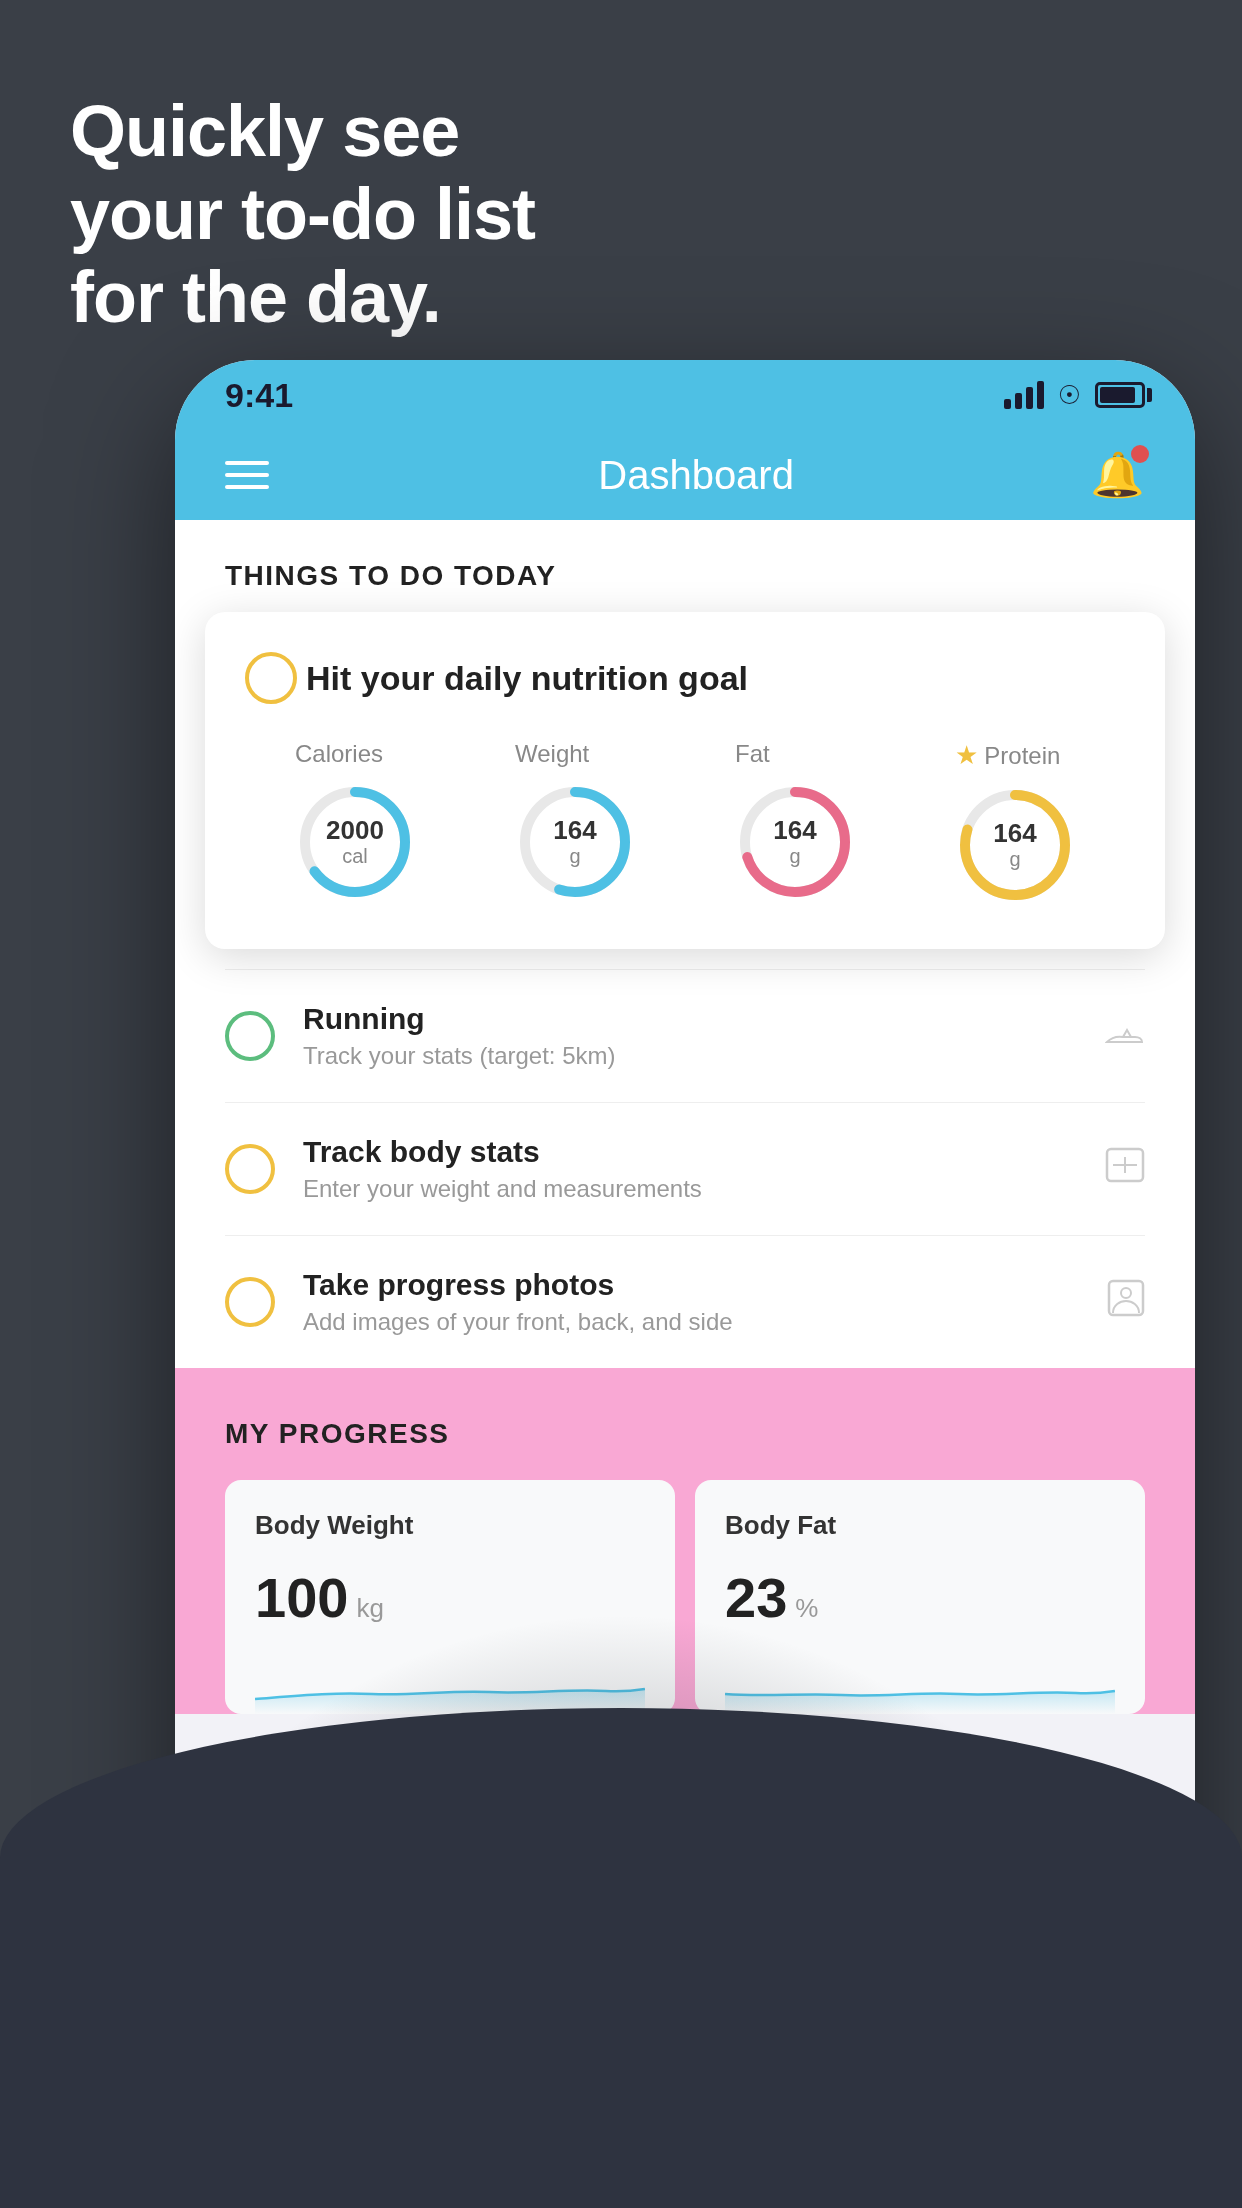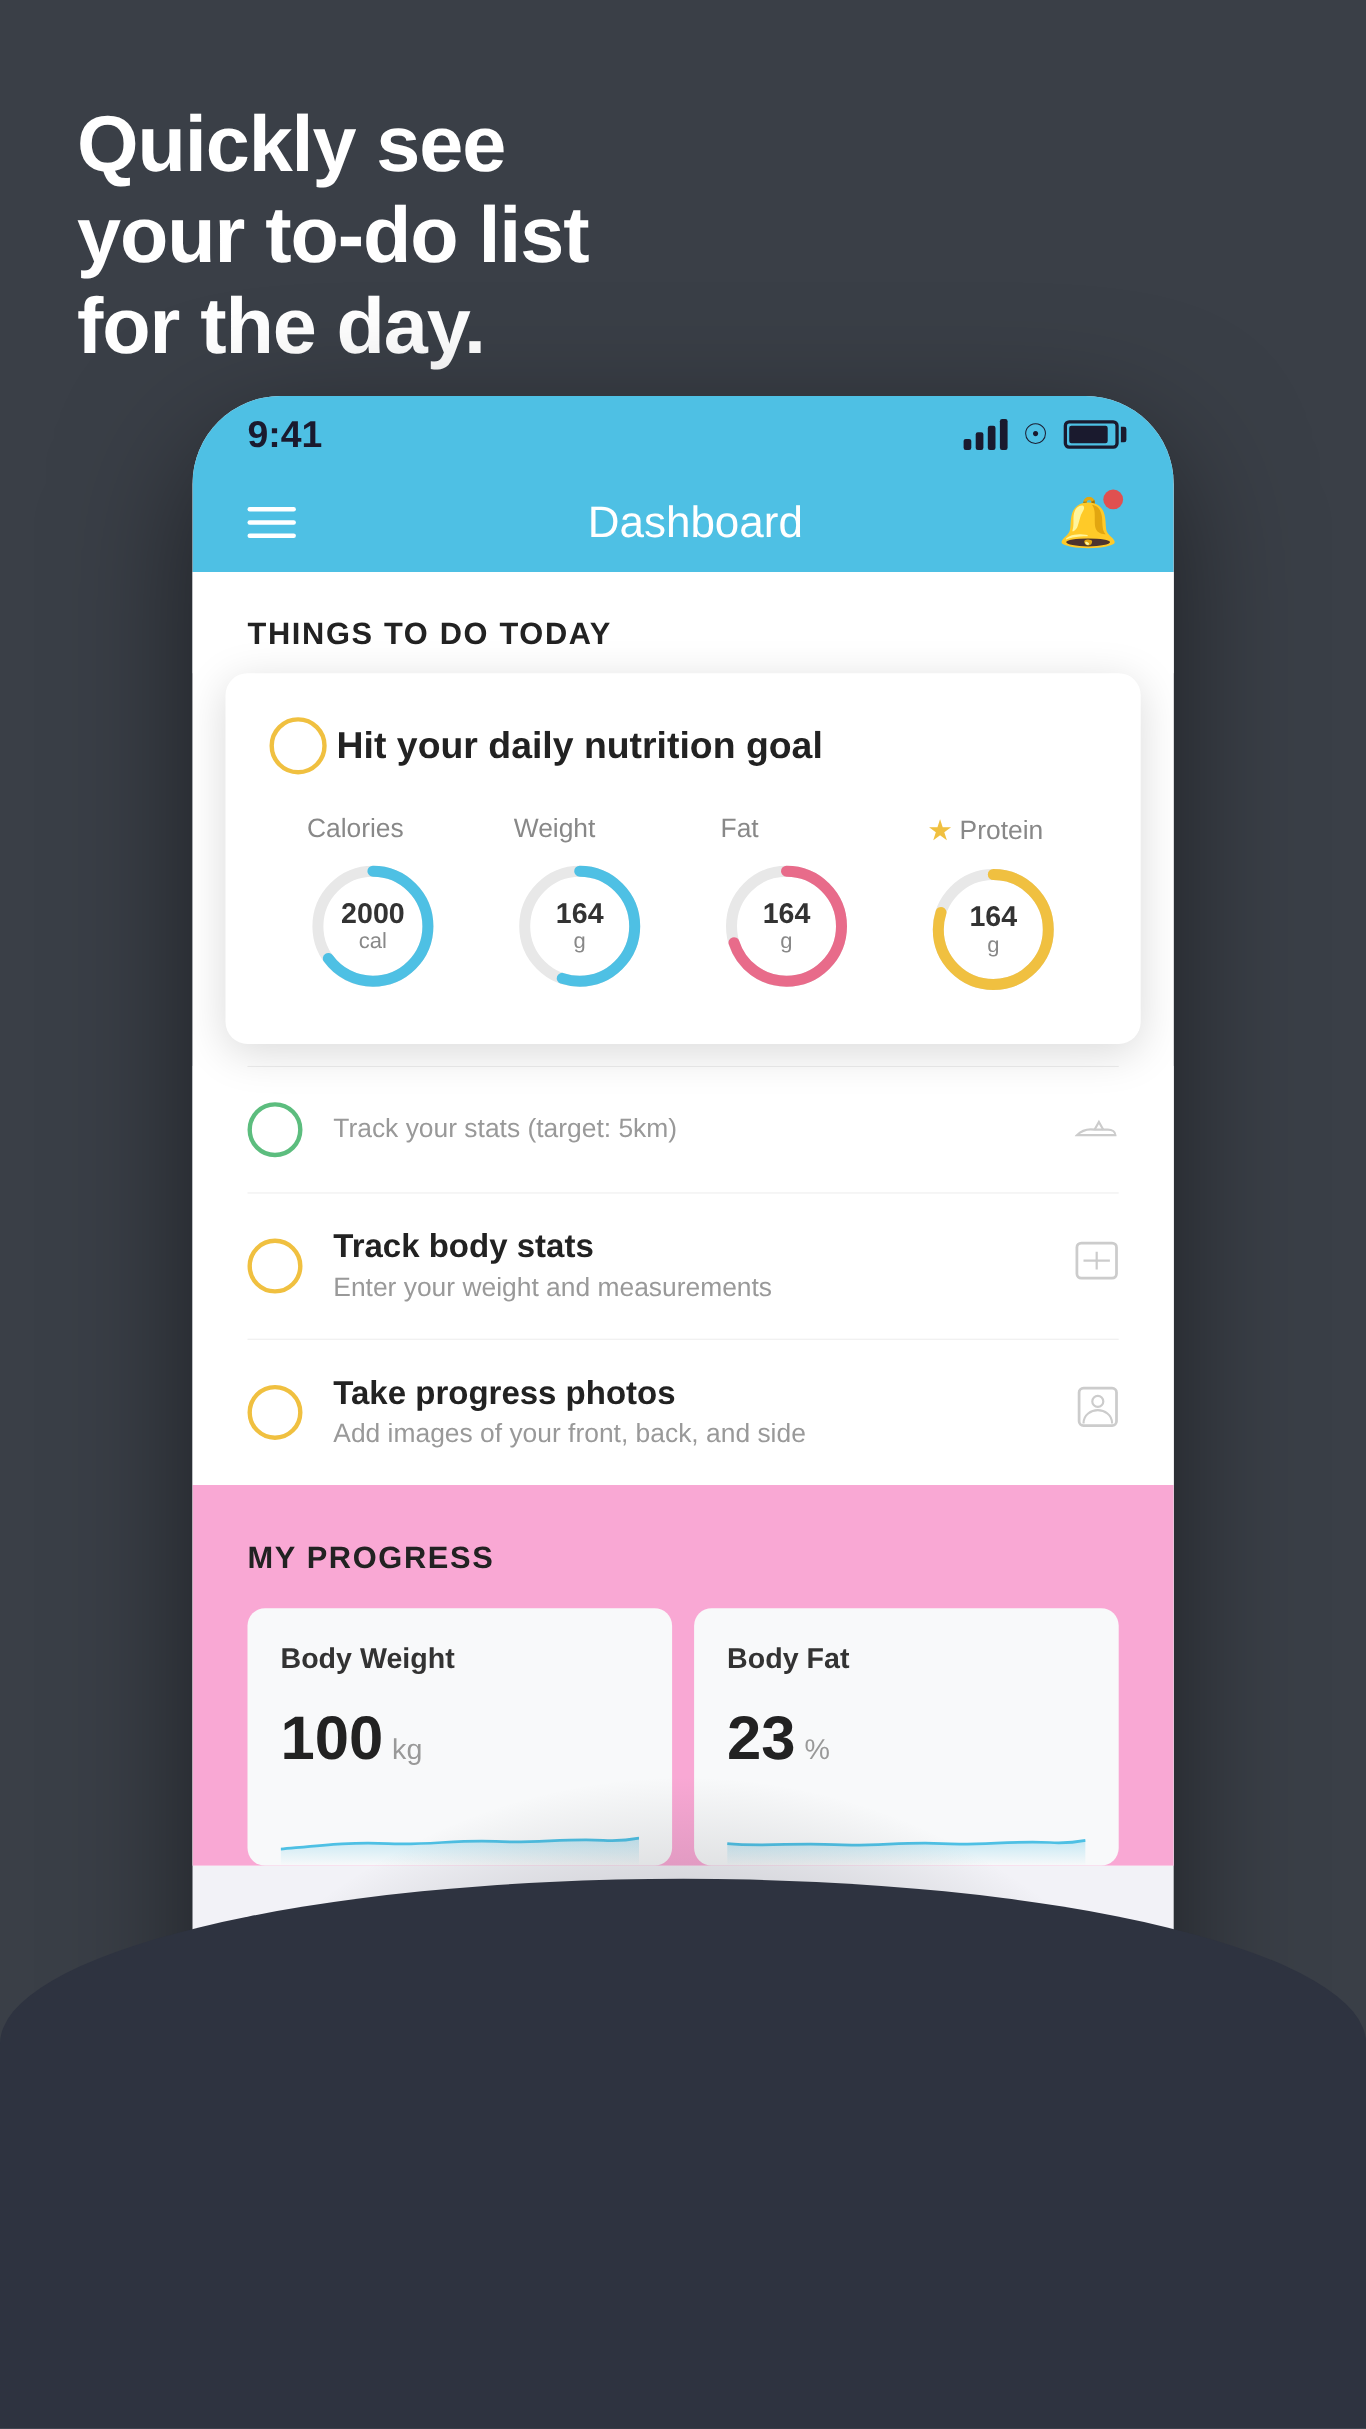--- a/index.html
+++ b/index.html
@@ -35,21 +35,21 @@
       font-weight: 800;
       line-height: 1.15;
       letter-spacing: -1px;
     }
 
     
     .phone-frame {
       position: absolute;
       top: 360px;
       left: 175px;
-      width: 892px;
+      width: 1020px;
       height: 1760px;
       background: #f2f2f7;
       border-radius: 80px;
       overflow: hidden;
       box-shadow: 0 40px 120px rgba(0,0,0,0.5);
     }
 
     
     .status-bar {
       background: #4ec0e4;
@@ -535,20 +535,21 @@
           </div>
         </div>
       </div>
     </div>
 
     <div class="todo-list">
 
       <div class="todo-item">
         <div class="todo-checkbox green"></div>
         <div class="todo-text">
+          <div class="todo-main">Running</div>
           <div class="todo-sub">Track your stats (target: 5km)</div>
         </div>
         <div class="todo-icon">
           <svg width="40" height="30" viewBox="0 0 40 30" fill="none">
             <path d="M2 22 C6 18 12 16 18 17 L30 17 C34 17 37 19 37 22 L2 22Z" stroke="#ccc" stroke-width="2" fill="none"></path>
             <path d="M18 17 L22 10 L26 17" stroke="#ccc" stroke-width="2" fill="none"></path>
           </svg>
         </div>
       </div>
 

